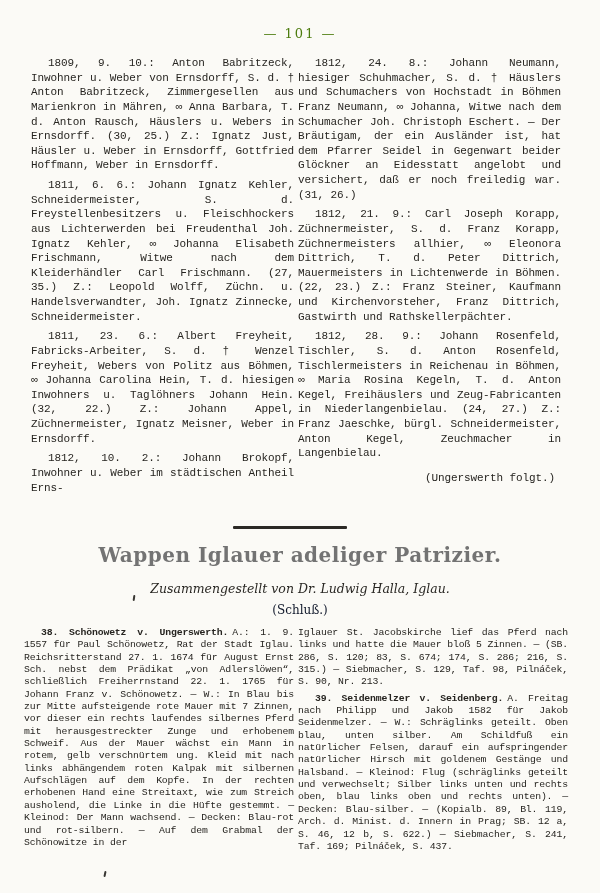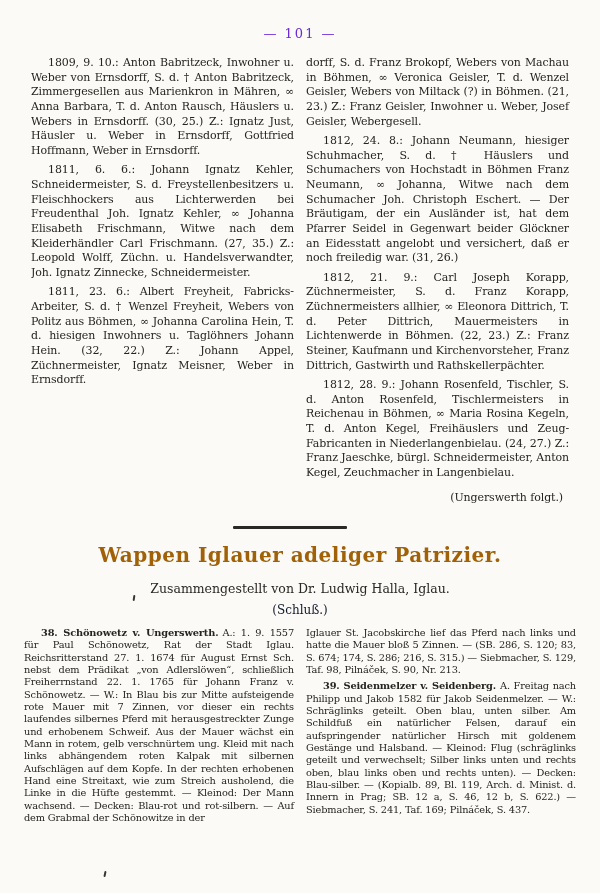--- a/index.html
+++ b/index.html
@@ -4,44 +4,44 @@
 <style>
   html,body{margin:0;padding:0;}
   body{
     width:600px;height:893px;position:relative;overflow:hidden;
     background:#fbfaf6;
     font-family:"DejaVu Serif","Liberation Serif",serif;
     color:#262420;
   }
   .pagenum{
     position:absolute;top:26px;left:0;width:100%;
-    text-align:center;font-size:13px;letter-spacing:2px;color:#6d28d9;
+    text-align:center;font-size:13px;letter-spacing:2px;color:#4d7c0f;
   }
   
   .cols{
-    position:absolute;display:flex;gap:12px;overflow:hidden;
+    position:absolute;display:flex;gap:4px;overflow:hidden;font-family:Liberation Mono, monospace;
   }
   #top-cols{top:56px;left:31px;width:542px;height:466px;}
   #top-cols .col{width:263px;font-size:11px;line-height:1.33;text-align:justify;letter-spacing:-0.1px;}
   .rec{margin:0 0 5px 0;}
   .indent{text-indent:17px;}
   .cont-note{margin:10px 6px 0 0;text-align:right;font-size:11px;}
   
   .divider{
     position:absolute;top:526px;left:233px;width:114px;height:3px;
     background:#2b2925;border-radius:1px;
   }
   
   .art-title{
     position:absolute;top:543px;left:0;width:100%;text-align:center;
-    font-size:20px;font-weight:bold;letter-spacing:0.5px;color:#a16207;
+    font-size:20px;font-weight:bold;letter-spacing:0.5px;color:#737373;
   }
   .art-byline{
     position:absolute;top:581px;left:0;width:100%;text-align:center;
-    font-size:12.5px;color:#2a2824;
+    font-size:12.5px;color:#2a2824;font-style:italic;
   }
   .art-part{
     position:absolute;top:603px;left:0;width:100%;text-align:center;
     font-size:12px;color:#0f172a;
   }
   
   #bottom-cols{top:627px;left:24px;width:556px;height:263px;}
   #bottom-cols .col{width:270px;font-size:9.8px;line-height:1.26;text-align:justify;letter-spacing:-0.15px;}
   #bottom-cols .rec{margin:0 0 4px 0;}
   .ehead{margin-right:4px;font-weight:bold;}
@@ -53,23 +53,23 @@
 </head>
 <body>
 
 <div class="pagenum">— 101 —</div>
 
 <div class="cols" id="top-cols">
   <div class="col">
     <p class="rec indent">1809, 9. 10.: Anton Babritzeck, Inwohner u. Weber von Ernsdorff, S. d. † Anton Babritzeck, Zimmergesellen aus Marienkron in Mähren, ∞ Anna Barbara, T. d. Anton Rausch, Häuslers u. Webers in Ernsdorff. (30, 25.) Z.: Ignatz Just, Häusler u. Weber in Ernsdorff, Gottfried Hoffmann, Weber in Ernsdorff.</p>
     <p class="rec indent">1811, 6. 6.: Johann Ignatz Kehler, Schneidermeister, S. d. Freystellenbesitzers u. Fleischhockers aus Lichterwerden bei Freudenthal Joh. Ignatz Kehler, ∞ Johanna Elisabeth Frischmann, Witwe nach dem Kleiderhändler Carl Frischmann. (27, 35.) Z.: Leopold Wolff, Züchn. u. Handelsverwandter, Joh. Ignatz Zinnecke, Schneidermeister.</p>
     <p class="rec indent">1811, 23. 6.: Albert Freyheit, Fabricks-Arbeiter, S. d. † Wenzel Freyheit, Webers von Politz aus Böhmen, ∞ Johanna Carolina Hein, T. d. hiesigen Inwohners u. Taglöhners Johann Hein. (32, 22.) Z.: Johann Appel, Züchnermeister, Ignatz Meisner, Weber in Ernsdorff.</p>
+    <p class="rec indent">1812, 10. 2.: Johann Brokopf, Inwohner u. Weber im städtischen Antheil Erns-</p>
   </div>
   <div class="col">
-    <p class="rec">dorff, S. d. Franz Brokopf, Webers von Machau in Böhmen, ∞ Veronica Geisler, T. d. Wenzel Geisler, Webers von Miltack (?) in Böhmen. (21, 23.) Z.: Franz Geisler, Inwohner u. Weber, Josef Geisler, Webergesell.</p>
     <p class="rec indent">1812, 24. 8.: Johann Neumann, hiesiger Schuhmacher, S. d. † Häuslers und Schumachers von Hochstadt in Böhmen Franz Neumann, ∞ Johanna, Witwe nach dem Schumacher Joh. Christoph Eschert. — Der Bräutigam, der ein Ausländer ist, hat dem Pfarrer Seidel in Gegenwart beider Glöckner an Eidesstatt angelobt und versichert, daß er noch freiledig war. (31, 26.)</p>
     <p class="rec indent">1812, 21. 9.: Carl Joseph Korapp, Züchnermeister, S. d. Franz Korapp, Züchnermeisters allhier, ∞ Eleonora Dittrich, T. d. Peter Dittrich, Mauermeisters in Lichtenwerde in Böhmen. (22, 23.) Z.: Franz Steiner, Kaufmann und Kirchenvorsteher, Franz Dittrich, Gastwirth und Rathskellerpächter.</p>
     <p class="rec indent">1812, 28. 9.: Johann Rosenfeld, Tischler, S. d. Anton Rosenfeld, Tischlermeisters in Reichenau in Böhmen, ∞ Maria Rosina Kegeln, T. d. Anton Kegel, Freihäuslers und Zeug-Fabricanten in Niederlangenbielau. (24, 27.) Z.: Franz Jaeschke, bürgl. Schneidermeister, Anton Kegel, Zeuchmacher in Langenbielau.</p>
     <p class="cont-note">(Ungerswerth folgt.)</p>
   </div>
 </div>
 
 <div class="divider"></div>
 
 <div class="art-title">Wappen Iglauer adeliger Patrizier.</div>

